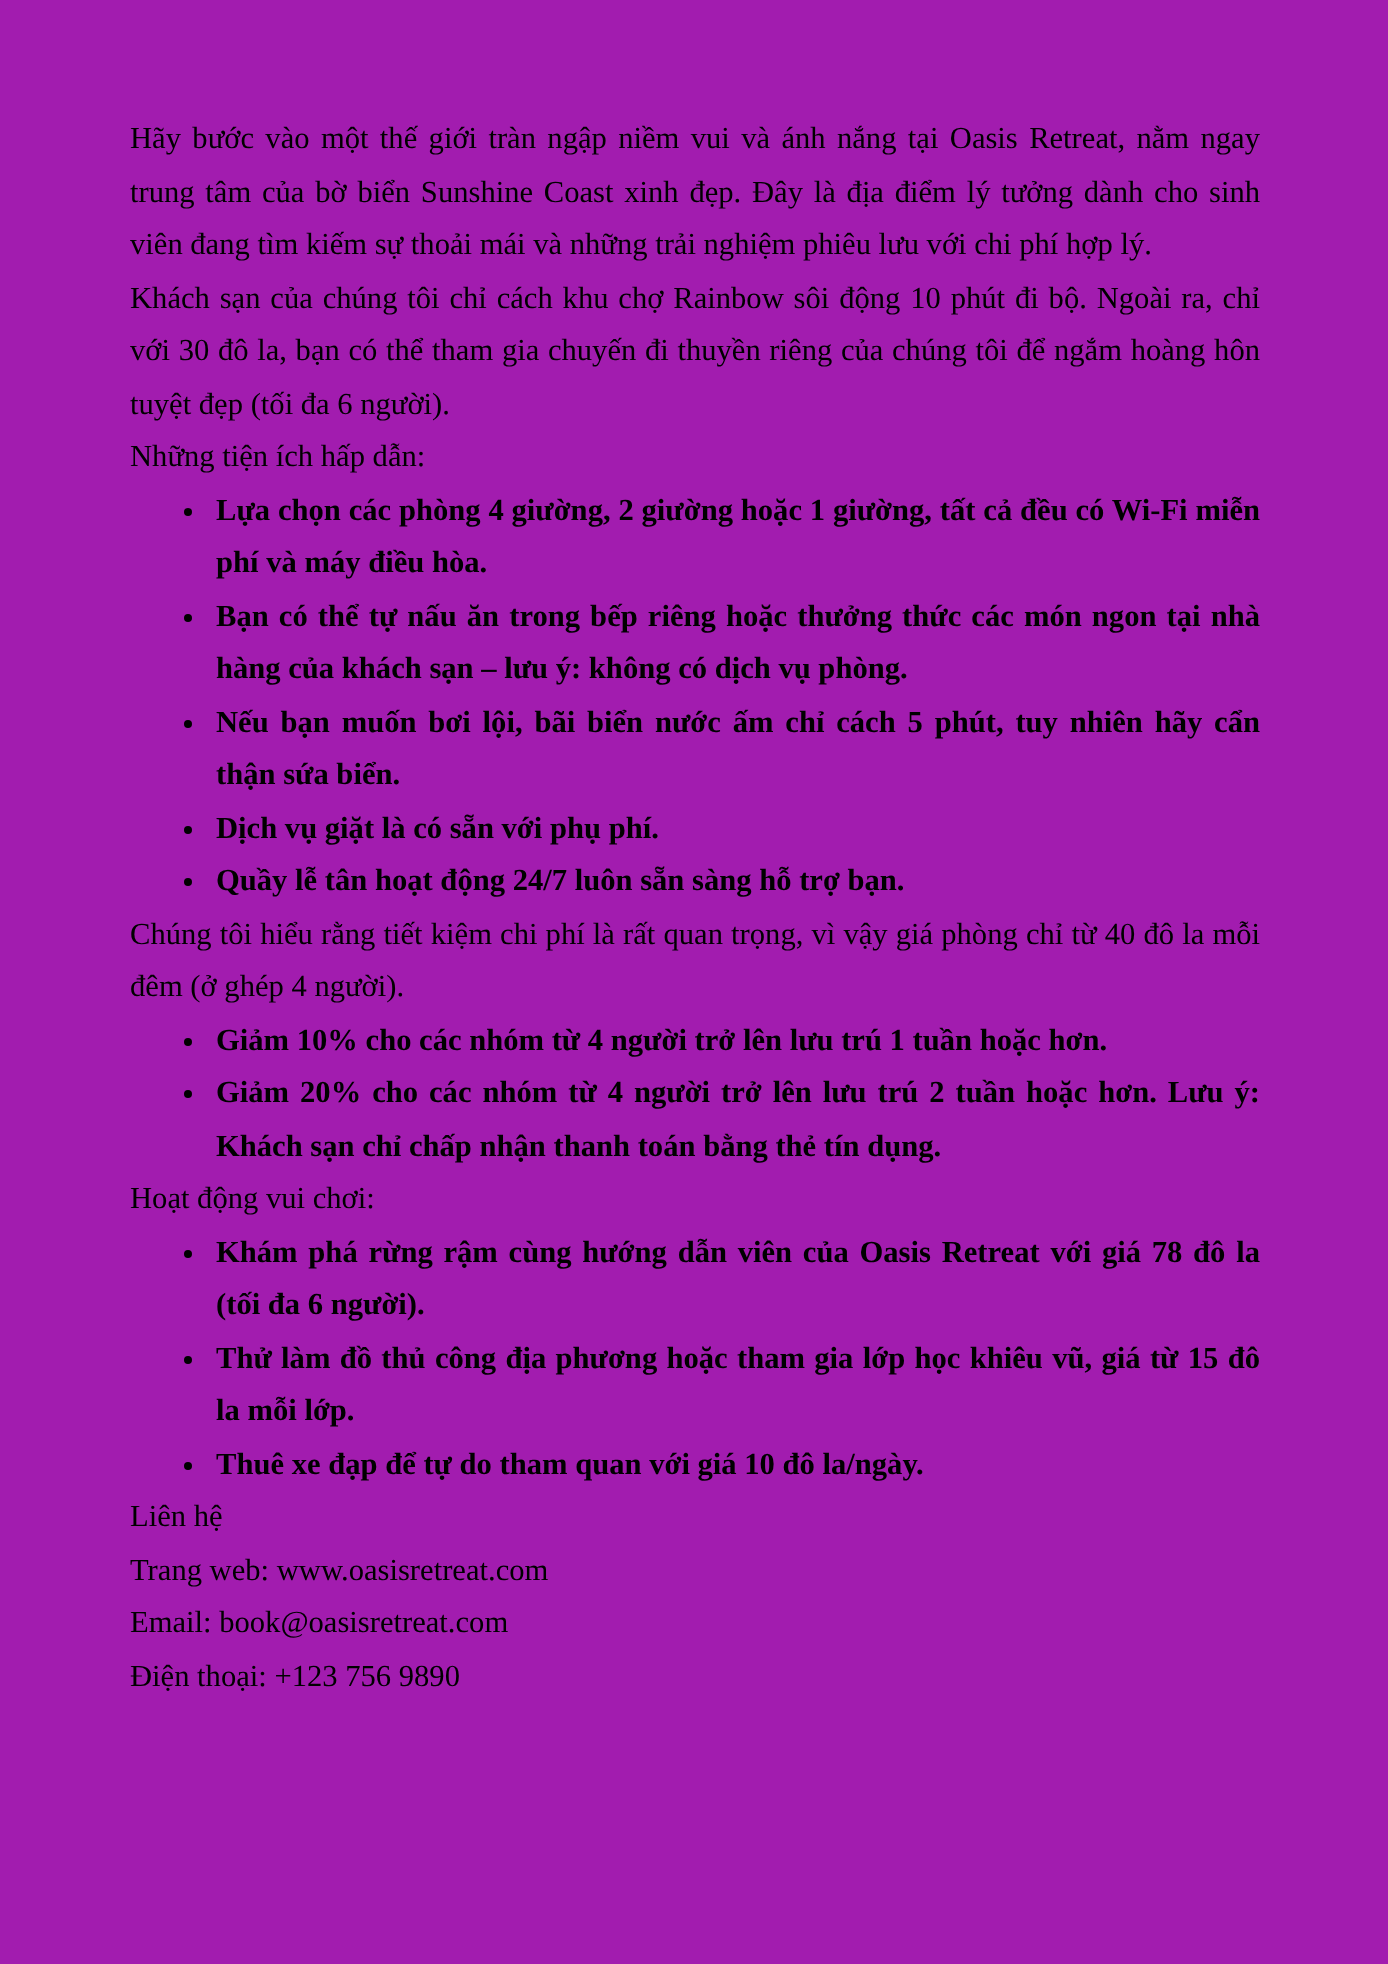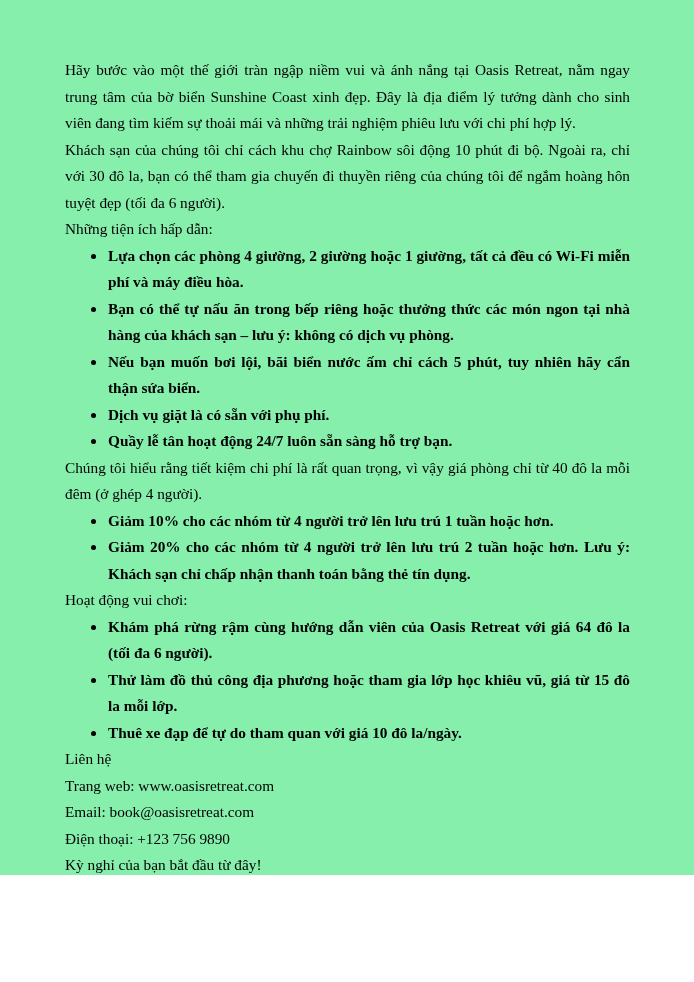--- a/index.html
+++ b/index.html
@@ -10,22 +10,22 @@
   body {
     width: 694px;
     height: 982px;
     font-family: "Liberation Serif", "DejaVu Serif", serif;
     color: #000000;
     overflow: hidden;
   }
   .page {
     box-sizing: border-box;
     width: 694px;
-    height: 875px;
-    background: #86efac;
+    height: 982px;
+    background: #a21caf;
     padding: 57px 64px 40px 65px;
   }
   .doc {
     font-size: 15.3px;
     line-height: 26.5px;
     text-align: justify;
   }
   .doc p {
     margin: 0;
   }
@@ -54,23 +54,22 @@
         <li>Dịch vụ giặt là có sẵn với phụ phí.</li>
         <li>Quầy lễ tân hoạt động 24/7 luôn sẵn sàng hỗ trợ bạn.</li>
       </ul>
       <p>Chúng tôi hiểu rằng tiết kiệm chi phí là rất quan trọng, vì vậy giá phòng chỉ từ 40 đô la mỗi đêm (ở ghép 4 người).</p>
       <ul>
         <li>Giảm 10% cho các nhóm từ 4 người trở lên lưu trú 1 tuần hoặc hơn.</li>
         <li>Giảm 20% cho các nhóm từ 4 người trở lên lưu trú 2 tuần hoặc hơn. Lưu ý: Khách sạn chỉ chấp nhận thanh toán bằng thẻ tín dụng.</li>
       </ul>
       <p>Hoạt động vui chơi:</p>
       <ul>
-        <li>Khám phá rừng rậm cùng hướng dẫn viên của Oasis Retreat với giá 64 đô la (tối đa 6 người).</li>
+        <li>Khám phá rừng rậm cùng hướng dẫn viên của Oasis Retreat với giá 78 đô la (tối đa 6 người).</li>
         <li>Thử làm đồ thủ công địa phương hoặc tham gia lớp học khiêu vũ, giá từ 15 đô la mỗi lớp.</li>
         <li>Thuê xe đạp để tự do tham quan với giá 10 đô la/ngày.</li>
       </ul>
       <p>Liên hệ</p>
       <p>Trang web: www.oasisretreat.com</p>
       <p>Email: book@oasisretreat.com</p>
       <p>Điện thoại: +123 756 9890</p>
-      <p>Kỳ nghỉ của bạn bắt đầu từ đây!</p>
     </div>
 </div>
 
 </body></html>

